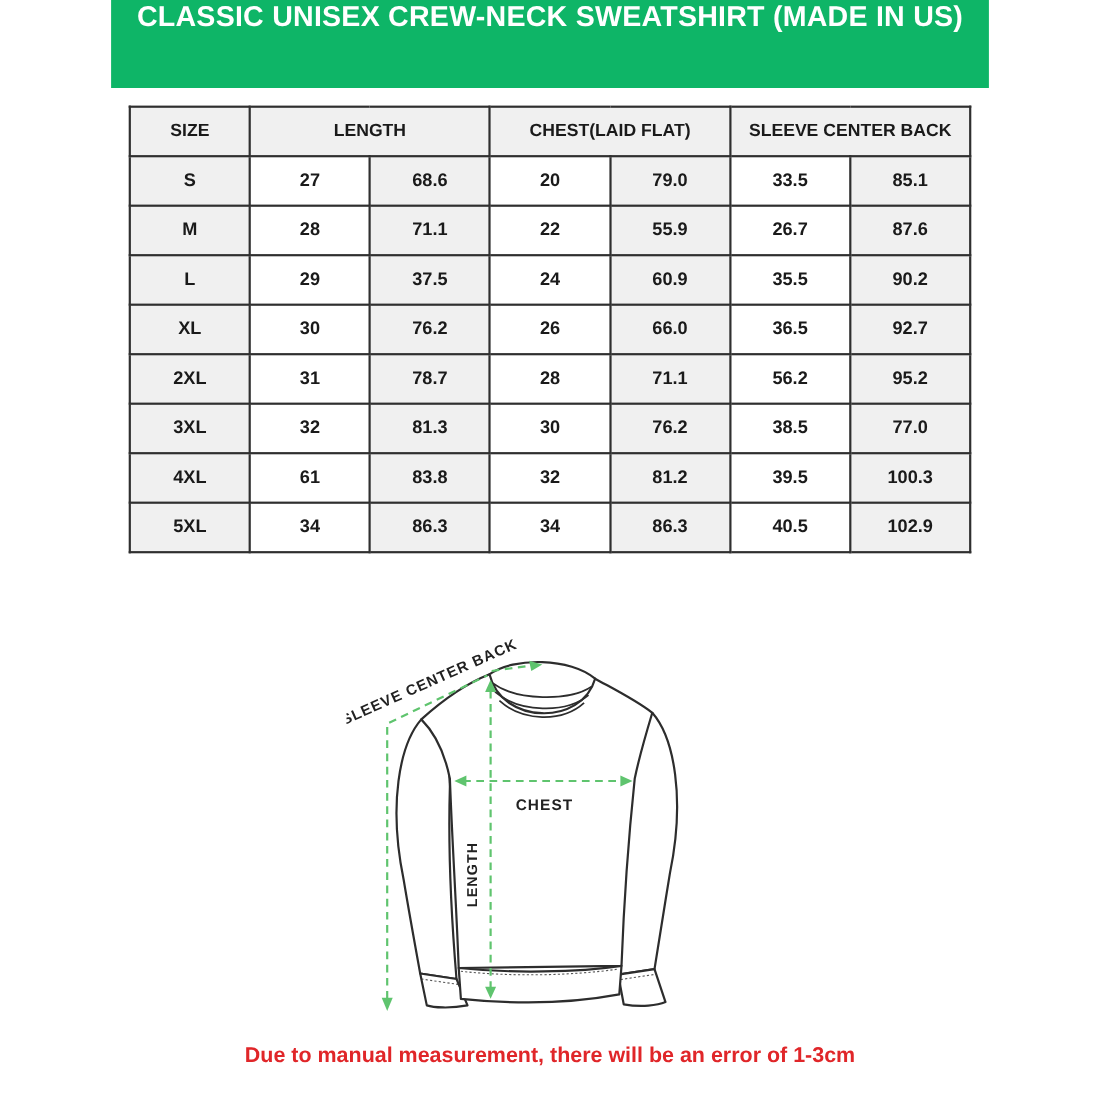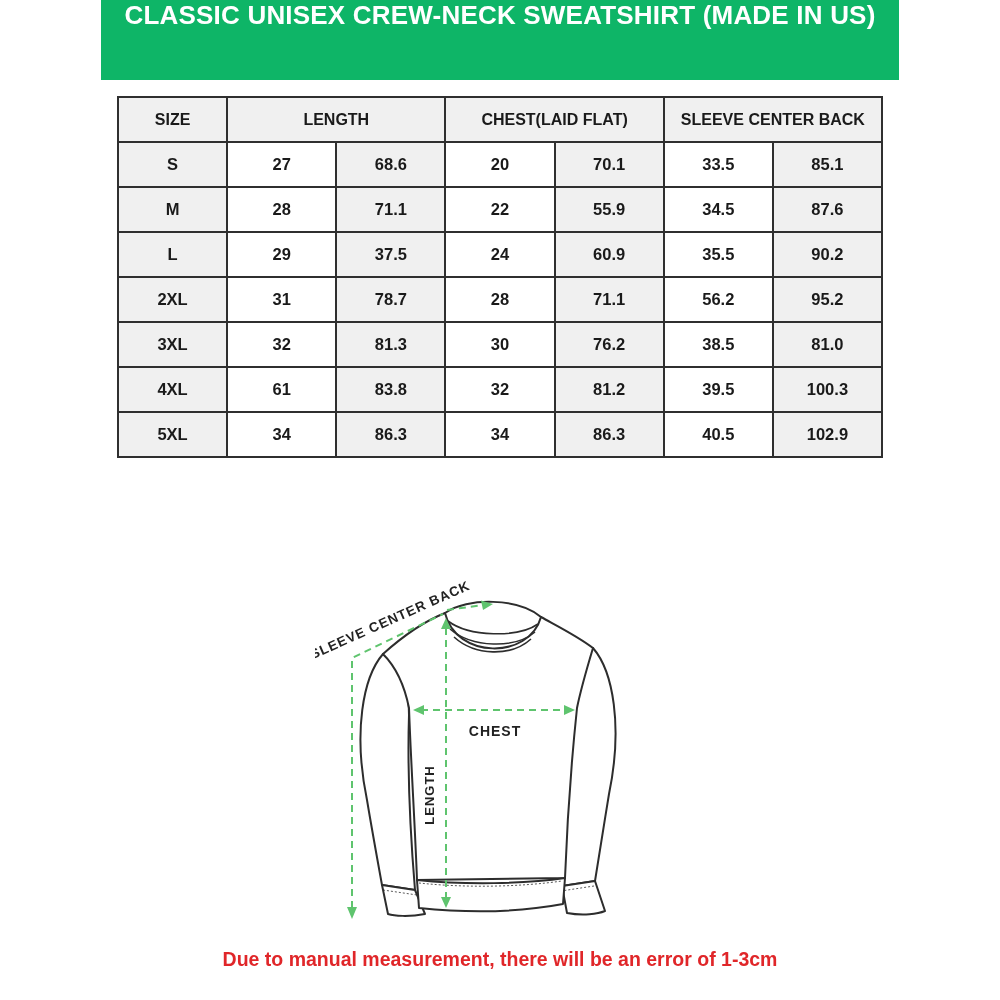--- a/index.html
+++ b/index.html
@@ -73,59 +73,68 @@
         <th colspan="2">CHEST(LAID FLAT)</th>
         <th colspan="2">SLEEVE CENTER BACK</th>
       </tr>
   </thead>
   <tbody>
       <tr>
         <td>S</td>
         <td>27</td>
         <td>68.6</td>
         <td>20</td>
-        <td>70.1</td>
+        <td>79.0</td>
         <td>33.5</td>
         <td>85.1</td>
       </tr>
       <tr>
         <td>M</td>
         <td>28</td>
         <td>71.1</td>
         <td>22</td>
         <td>55.9</td>
-        <td>34.5</td>
+        <td>26.7</td>
         <td>87.6</td>
       </tr>
       <tr>
         <td>L</td>
         <td>29</td>
         <td>37.5</td>
         <td>24</td>
         <td>60.9</td>
         <td>35.5</td>
         <td>90.2</td>
+      </tr>
+      <tr>
+        <td>XL</td>
+        <td>30</td>
+        <td>76.2</td>
+        <td>26</td>
+        <td>66.0</td>
+        <td>36.5</td>
+        <td>92.7</td>
       </tr>
       <tr>
         <td>2XL</td>
         <td>31</td>
         <td>78.7</td>
         <td>28</td>
         <td>71.1</td>
         <td>56.2</td>
         <td>95.2</td>
       </tr>
       <tr>
         <td>3XL</td>
         <td>32</td>
         <td>81.3</td>
         <td>30</td>
         <td>76.2</td>
         <td>38.5</td>
-        <td>81.0</td>
+        <td>77.0</td>
       </tr>
       <tr>
         <td>4XL</td>
         <td>61</td>
         <td>83.8</td>
         <td>32</td>
         <td>81.2</td>
         <td>39.5</td>
         <td>100.3</td>
       </tr>

